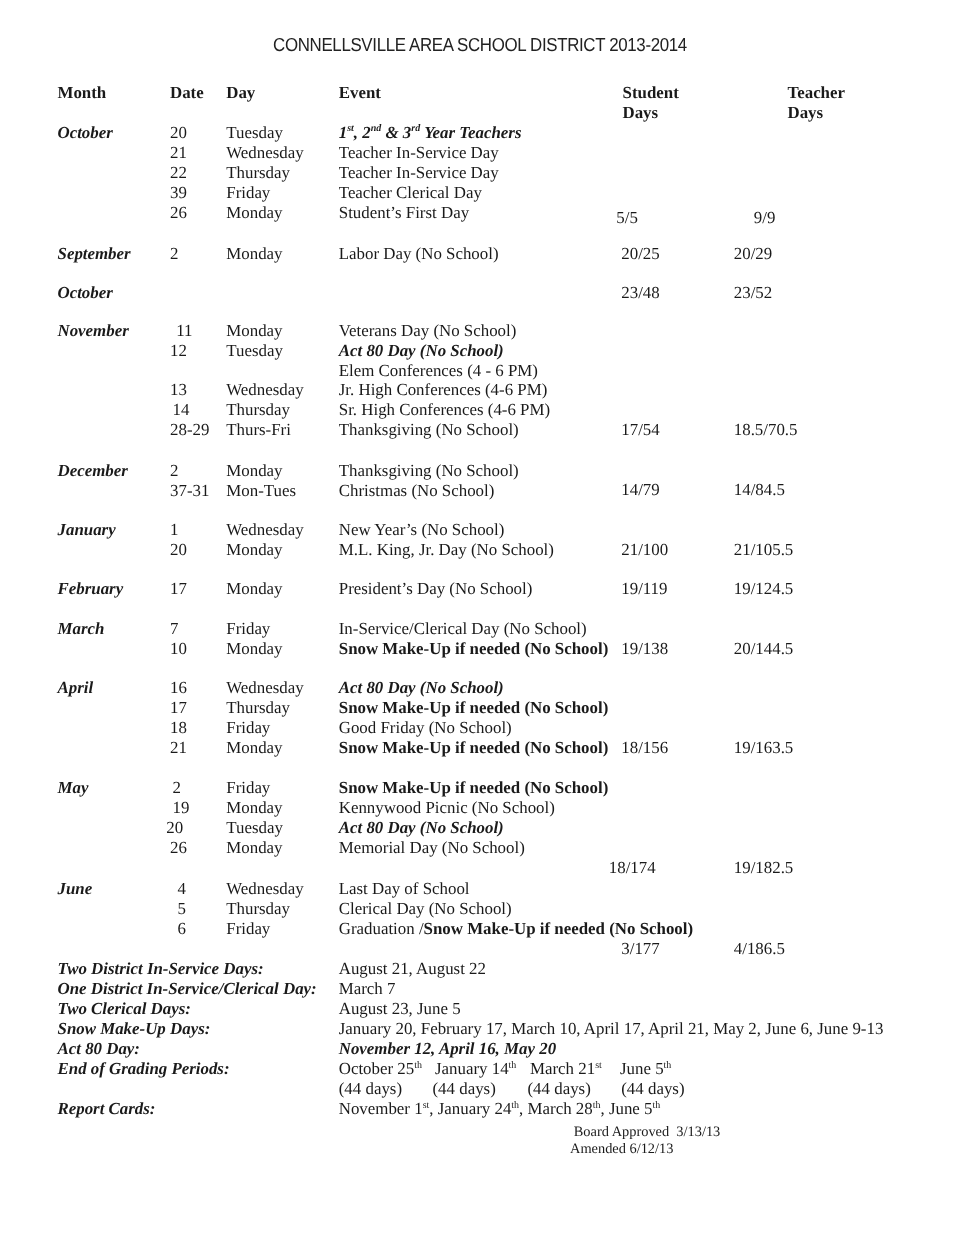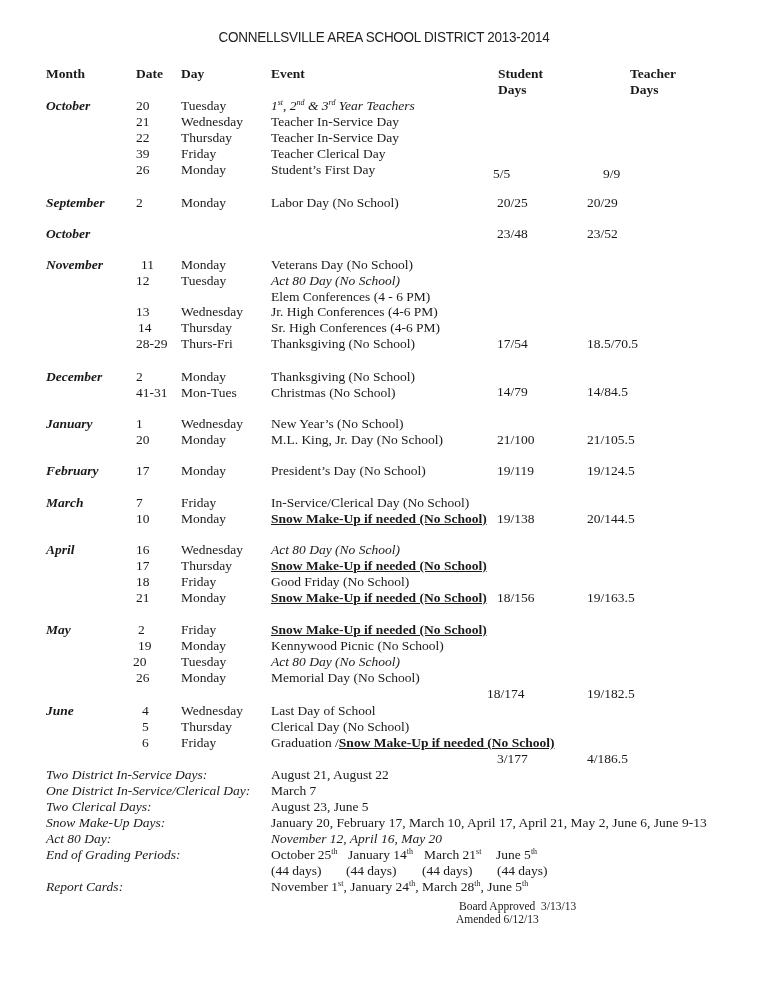--- a/index.html
+++ b/index.html
@@ -10,22 +10,22 @@
   }
   .title {
     position: absolute; top: 29px; left: 0; width: 768px; text-align: center;
     font-family: "Liberation Sans Narrow", "Liberation Sans", sans-serif;
     font-size: 15px; letter-spacing: -0.3px; color: #222;
     transform: scaleX(0.9); transform-origin: center;
   }
   .hdr { position: absolute; top: 66px; font-weight: bold; font-size: 13.5px; line-height: 16px; }
   .abs { position: absolute; white-space: nowrap; }
   .month { font-weight: bold; font-style: italic; }
-  .bi { font-weight: normal; font-style: italic; text-align: center; }
-  .b { font-weight: bold; text-decoration: underline; }
+  .bi { font-weight: bold; font-style: italic; text-align: center; }
+  .b { font-weight: bold; }
   sup { font-size: 8px; line-height: 0; vertical-align: 5px; }
   .col-date { left: 136px; }
   .col-day { left: 181px; text-align: center; }
   .col-event { left: 271px; }
   .small { font-size: 11.5px; line-height: 13px; }
 </style>
 </head>
 <body>
 
 <div class="title">CONNELLSVILLE AREA SCHOOL DISTRICT 2013-2014</div>
@@ -93,21 +93,21 @@
 <div class="abs" style="left:136px;top:336px">28-29</div>
 <div class="abs col-day" style="top:336px">Thurs-Fri</div>
 <div class="abs col-event" style="top:336px">Thanksgiving (No School)</div>
 <div class="abs" style="left:497px;top:336px">17/54</div>
 <div class="abs" style="left:587px;top:336px">18.5/70.5</div>
 
 <div class="abs month" style="left:46px;top:369px">December</div>
 <div class="abs col-date" style="top:369px">2</div>
 <div class="abs col-day" style="top:369px">Monday</div>
 <div class="abs col-event" style="top:369px">Thanksgiving (No School)</div>
-<div class="abs col-date" style="top:385px">41-31</div>
+<div class="abs col-date" style="top:385px">37-31</div>
 <div class="abs col-day" style="top:385px">Mon-Tues</div>
 <div class="abs col-event" style="top:385px">Christmas (No School)</div>
 <div class="abs" style="left:497px;top:384px">14/79</div>
 <div class="abs" style="left:587px;top:384px">14/84.5</div>
 
 <div class="abs month" style="left:46px;top:416px">January</div>
 <div class="abs col-date" style="top:416px">1</div>
 <div class="abs col-day" style="top:416px">Wednesday</div>
 <div class="abs col-event" style="top:416px">New Year’s (No School)</div>
 <div class="abs col-date" style="top:432px">20</div>

